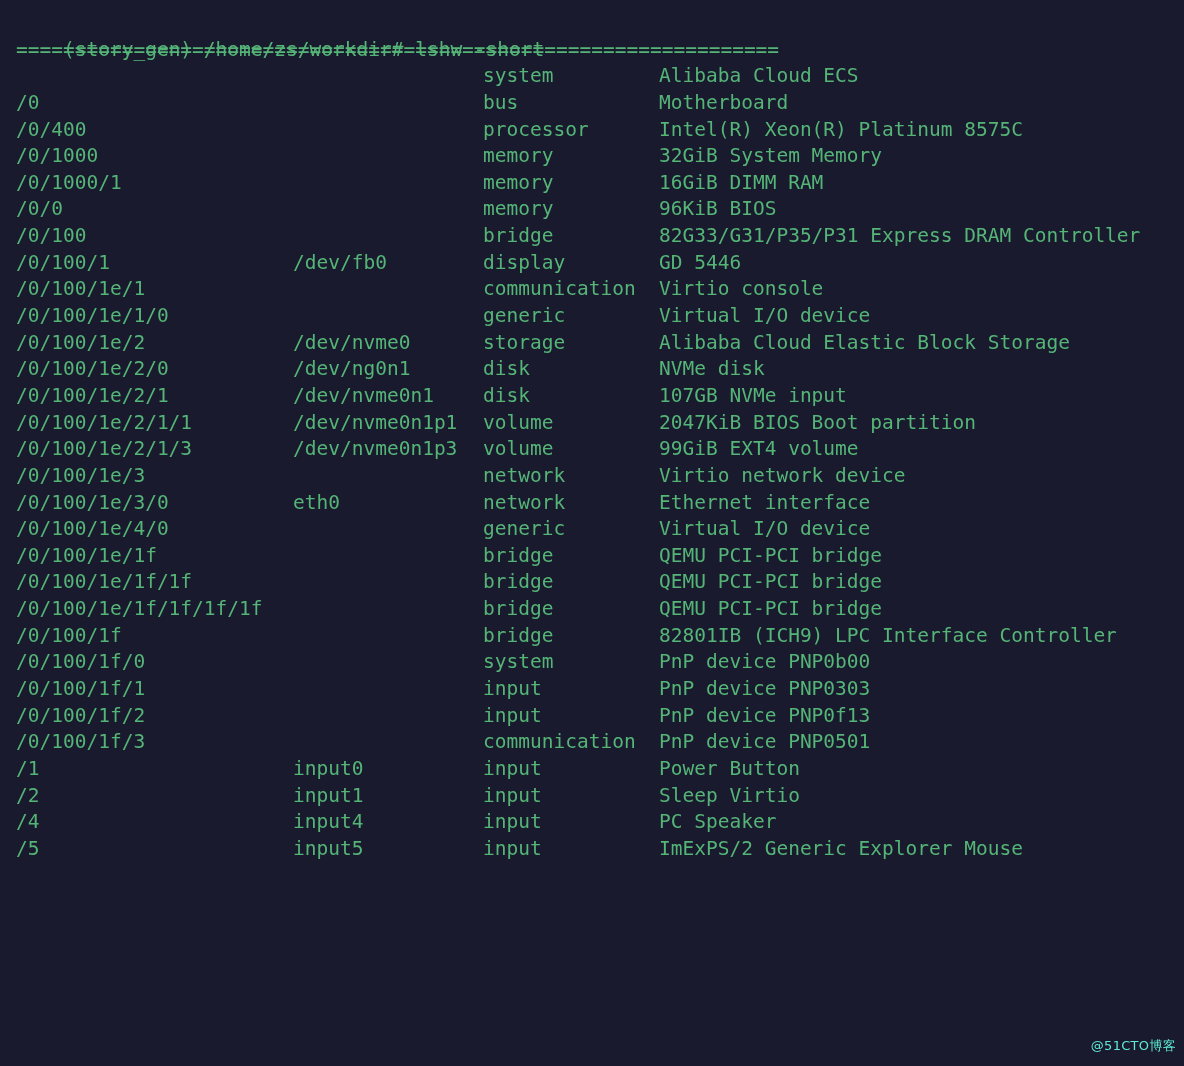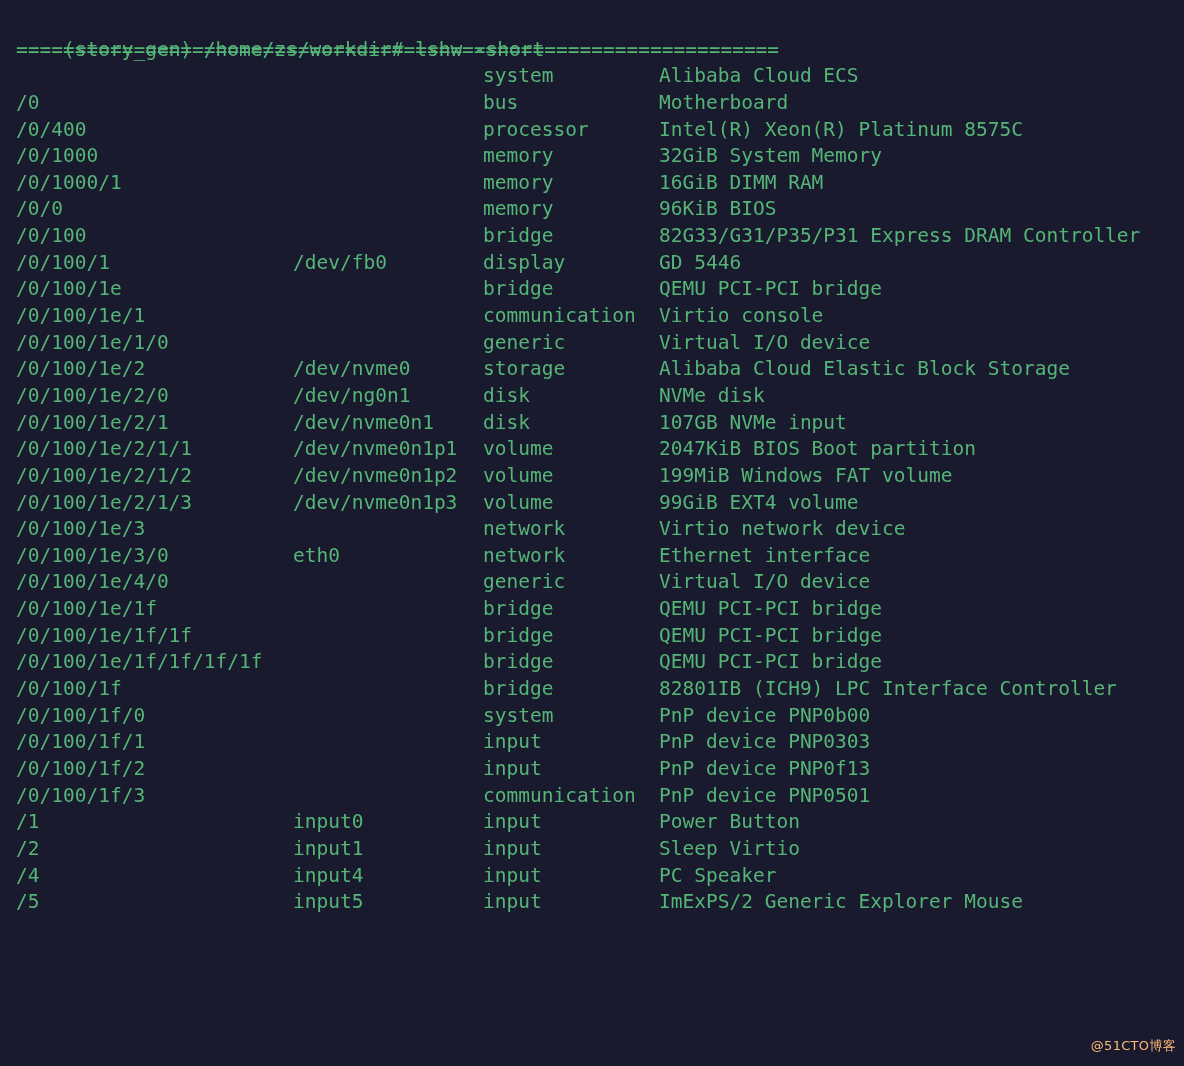--- a/index.html
+++ b/index.html
@@ -40,21 +40,21 @@
     height: 26.65px;
     display: block;
     overflow: hidden;
   }
   #watermark {
     position: absolute;
     right: 8px;
     bottom: 6px;
     font-family: "DejaVu Sans", "Liberation Sans", sans-serif;
     font-size: 13px;
-    color: #fdba74;
+    color: #5eead4;
     letter-spacing: 0.3px;
     white-space: pre;
   }
   .lastline { position: relative; }
 </style>
 </head>
 <body style="background: rgb(25, 26, 46);">
 
 <div id="terminal" style="background: rgb(25, 26, 46); color: rgb(85, 181, 119);">
 
@@ -67,28 +67,26 @@
 
   <div id="rows-container">
       <div class="row"><span class="col-path"></span><span class="col-device"></span><span class="col-class">system</span><span class="col-desc">Alibaba Cloud ECS</span></div>
       <div class="row"><span class="col-path">/0</span><span class="col-device"></span><span class="col-class">bus</span><span class="col-desc">Motherboard</span></div>
       <div class="row"><span class="col-path">/0/400</span><span class="col-device"></span><span class="col-class">processor</span><span class="col-desc">Intel(R) Xeon(R) Platinum 8575C</span></div>
       <div class="row"><span class="col-path">/0/1000</span><span class="col-device"></span><span class="col-class">memory</span><span class="col-desc">32GiB System Memory</span></div>
       <div class="row"><span class="col-path">/0/1000/1</span><span class="col-device"></span><span class="col-class">memory</span><span class="col-desc">16GiB DIMM RAM</span></div>
       <div class="row"><span class="col-path">/0/0</span><span class="col-device"></span><span class="col-class">memory</span><span class="col-desc">96KiB BIOS</span></div>
       <div class="row"><span class="col-path">/0/100</span><span class="col-device"></span><span class="col-class">bridge</span><span class="col-desc">82G33/G31/P35/P31 Express DRAM Controller</span></div>
       <div class="row"><span class="col-path">/0/100/1</span><span class="col-device">/dev/fb0</span><span class="col-class">display</span><span class="col-desc">GD 5446</span></div>
-      <div class="row"><span class="col-path">/0/100/1e</span><span class="col-device"></span><span class="col-class">bridge</span><span class="col-desc">QEMU PCI-PCI bridge</span></div>
       <div class="row"><span class="col-path">/0/100/1e/1</span><span class="col-device"></span><span class="col-class">communication</span><span class="col-desc">Virtio console</span></div>
       <div class="row"><span class="col-path">/0/100/1e/1/0</span><span class="col-device"></span><span class="col-class">generic</span><span class="col-desc">Virtual I/O device</span></div>
       <div class="row"><span class="col-path">/0/100/1e/2</span><span class="col-device">/dev/nvme0</span><span class="col-class">storage</span><span class="col-desc">Alibaba Cloud Elastic Block Storage</span></div>
       <div class="row"><span class="col-path">/0/100/1e/2/0</span><span class="col-device">/dev/ng0n1</span><span class="col-class">disk</span><span class="col-desc">NVMe disk</span></div>
       <div class="row"><span class="col-path">/0/100/1e/2/1</span><span class="col-device">/dev/nvme0n1</span><span class="col-class">disk</span><span class="col-desc">107GB NVMe input</span></div>
       <div class="row"><span class="col-path">/0/100/1e/2/1/1</span><span class="col-device">/dev/nvme0n1p1</span><span class="col-class">volume</span><span class="col-desc">2047KiB BIOS Boot partition</span></div>
-      <div class="row"><span class="col-path">/0/100/1e/2/1/2</span><span class="col-device">/dev/nvme0n1p2</span><span class="col-class">volume</span><span class="col-desc">199MiB Windows FAT volume</span></div>
       <div class="row"><span class="col-path">/0/100/1e/2/1/3</span><span class="col-device">/dev/nvme0n1p3</span><span class="col-class">volume</span><span class="col-desc">99GiB EXT4 volume</span></div>
       <div class="row"><span class="col-path">/0/100/1e/3</span><span class="col-device"></span><span class="col-class">network</span><span class="col-desc">Virtio network device</span></div>
       <div class="row"><span class="col-path">/0/100/1e/3/0</span><span class="col-device">eth0</span><span class="col-class">network</span><span class="col-desc">Ethernet interface</span></div>
       <div class="row"><span class="col-path">/0/100/1e/4/0</span><span class="col-device"></span><span class="col-class">generic</span><span class="col-desc">Virtual I/O device</span></div>
       <div class="row"><span class="col-path">/0/100/1e/1f</span><span class="col-device"></span><span class="col-class">bridge</span><span class="col-desc">QEMU PCI-PCI bridge</span></div>
       <div class="row"><span class="col-path">/0/100/1e/1f/1f</span><span class="col-device"></span><span class="col-class">bridge</span><span class="col-desc">QEMU PCI-PCI bridge</span></div>
       <div class="row"><span class="col-path">/0/100/1e/1f/1f/1f/1f</span><span class="col-device"></span><span class="col-class">bridge</span><span class="col-desc">QEMU PCI-PCI bridge</span></div>
       <div class="row"><span class="col-path">/0/100/1f</span><span class="col-device"></span><span class="col-class">bridge</span><span class="col-desc">82801IB (ICH9) LPC Interface Controller</span></div>
       <div class="row"><span class="col-path">/0/100/1f/0</span><span class="col-device"></span><span class="col-class">system</span><span class="col-desc">PnP device PNP0b00</span></div>
       <div class="row"><span class="col-path">/0/100/1f/1</span><span class="col-device"></span><span class="col-class">input</span><span class="col-desc">PnP device PNP0303</span></div>

